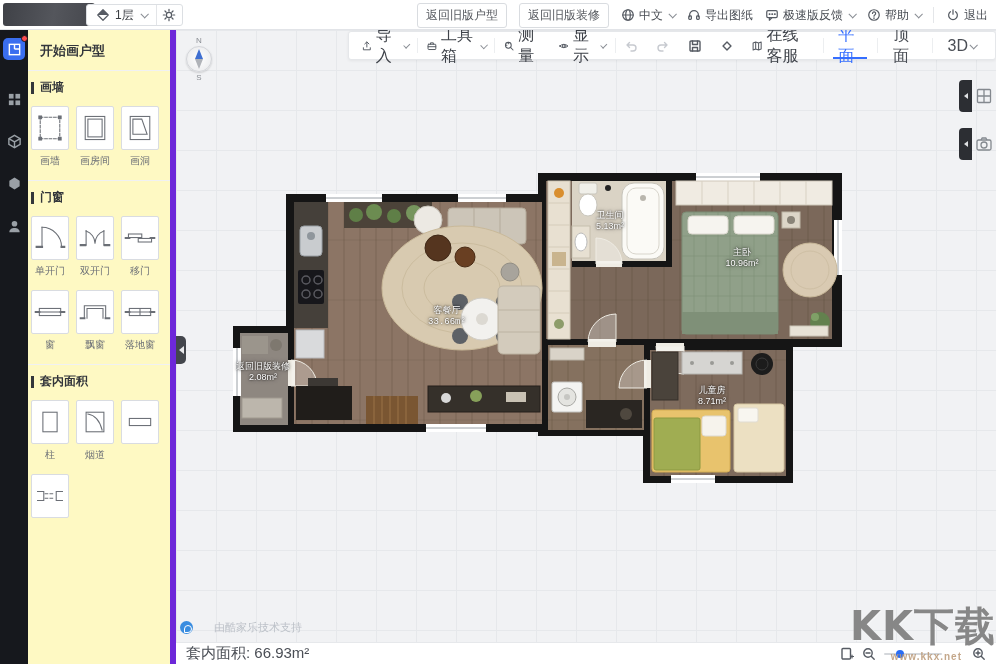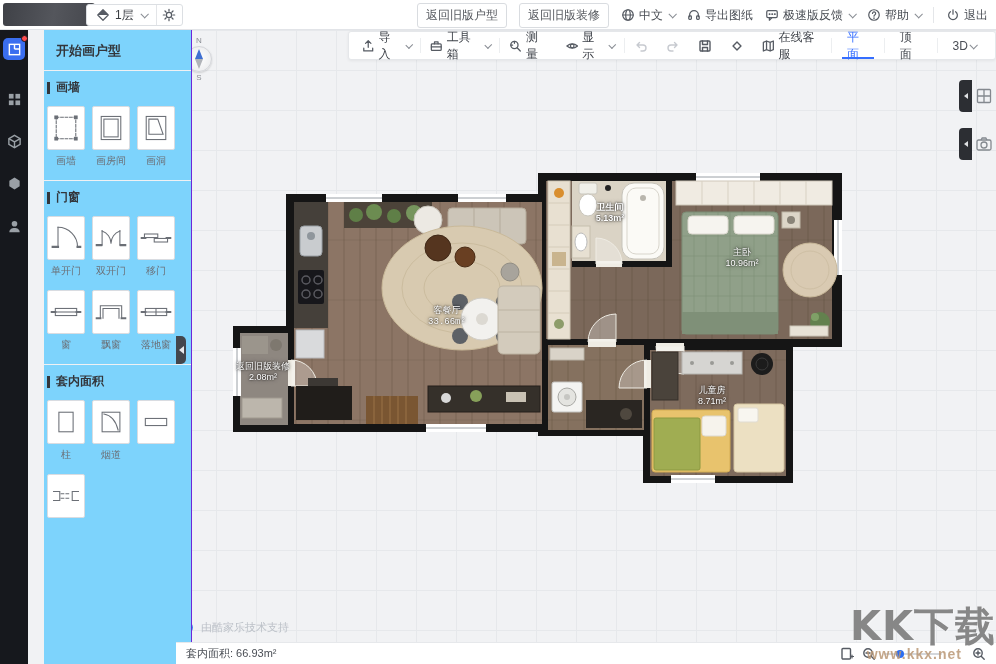--- a/index.html
+++ b/index.html
@@ -23,41 +23,41 @@
 
   
   .strip { position:absolute; top:30px; left:0; width:28px; bottom:0; background:#16181d; z-index:25; }
   .strip-item { position:absolute; left:3px; width:22px; height:22px; display:flex; align-items:center; justify-content:center; cursor:pointer; }
   .strip-item.active { background:#3a6ef0; border-radius:5px; }
   .badge { position:absolute; top:-3px; right:-3px; width:7px; height:7px; background:#ff4d4f; border-radius:50%; border:1px solid #16181d; }
   .sic { width:15px; height:15px; stroke:#9aa0a6; fill:none; stroke-width:1.5; }
   .sic.fill { fill:#9aa0a6; stroke:none; }
 
   
-  .panel { position:absolute; top:30px; left:28px; width:148px; bottom:0; background:#7dd3fc; border-right:1px solid #6d28d9; z-index:20;margin-left:16px; }
+  .panel { position:absolute; top:30px; left:28px; width:148px; bottom:0; background:#fef9c3; border-right:6px solid #6d28d9; z-index:20; }
   .panel-title { font-size:13px; font-weight:bold; color:#33363b; padding:12px 12px 10px; }
   .sec { padding:8px 3px 12px; border-top:1px solid #f0f1f3; }
   .sec-title { display:flex; align-items:center; gap:6px; font-size:12px; color:#33363b; font-weight:bold; margin-bottom:10px; }
   .sec-bar { width:3px; height:12px; background:#33363b; }
   .tiles { display:flex; flex-wrap:wrap; column-gap:7px; row-gap:12px; }
   .tile { width:38px; cursor:pointer; }
   .tile-box { width:38px; height:44px; border:1px solid #d9dce1; border-radius:2px; background:#fff; display:flex; align-items:center; justify-content:center; }
   .tile-box svg { width:32px; height:36px; stroke:#6b6f76; fill:none; stroke-width:1.2; stroke-linecap:square; }
   .tile-label { font-size:10px; color:#6b6f76; text-align:center; margin-top:4px; white-space:nowrap; }
   .panel-collapse { position:absolute; left:176px; top:336px; width:10px; height:28px; background:#43464c; border-radius:0 5px 5px 0; z-index:26; display:flex; align-items:center; justify-content:center; cursor:pointer; }
   .panel-collapse::after { content:''; width:0; height:0; border-top:4px solid transparent; border-bottom:4px solid transparent; border-right:5px solid #e8e9eb; }
 
   
   .canvas { position:absolute; top:30px; left:176px; width:820px; height:612px; background:#f1f2f4;
     background-image:linear-gradient(#e6e8eb 1px, transparent 1px),linear-gradient(90deg,#e6e8eb 1px, transparent 1px);
     background-size:40px 40px; overflow:hidden; }
   .plan-svg { position:absolute; left:0; top:0; }
 
   
-  .toolbar { position:absolute; left:172px; top:1px; height:29px; display:flex; align-items:center; background:#fff; border:1px solid #e5e7ea; border-radius:3px; box-shadow:0 1px 3px rgba(0,0,0,.06); padding:0 4px; font-size:12px; color:#3f434a; z-index:10; }
+  .toolbar { position:absolute; left:172px; top:1px; height:29px; display:flex; align-items:center; background:#fff; border:1px solid #e5e7ea; border-radius:3px; box-shadow:0 1px 3px rgba(0,0,0,.06); padding:0 4px; font-size:16px; color:#3f434a; z-index:10; }
   .tool { display:flex; align-items:center; gap:4px; padding:0 9px; height:100%; cursor:pointer; }
   .tool.dis { color:#c7cad0; cursor:default; }
   .tool-sep { width:1px; height:15px; background:#eceef0; }
   .vtab { position:relative; height:100%; display:flex; align-items:center; padding:0 15px; cursor:pointer; color:#4a4e55; }
   .vtab.active { color:#356eff;justify-content:flex-end; }
   .vtab.active::after { content:''; position:absolute; left:10px; right:10px; bottom:0; height:2px; background:#356eff; }
 
   
   .compass { position:absolute; left:8px; top:6px; width:30px; text-align:center; z-index:5; }
   .compass .cn { font-size:8px; color:#8a8e94; line-height:9px; }
@@ -68,35 +68,35 @@
   
   .room-label { position:absolute; width:80px; text-align:center; font-size:9px; line-height:11px; color:#fff; text-shadow:0 0 2px rgba(0,0,0,.9),0 0 4px rgba(0,0,0,.5); z-index:6; pointer-events:none; }
 
   
   .side-tab { position:absolute; width:13px; height:32px; background:#2c2e33; border-radius:4px 0 0 4px; display:flex; align-items:center; justify-content:center; cursor:pointer; z-index:8; }
   .side-tab::after { content:''; width:0; height:0; border-top:3.5px solid transparent; border-bottom:3.5px solid transparent; border-right:4.5px solid #dfe1e4; }
   .side-icon { position:absolute; width:18px; height:18px; z-index:8; cursor:pointer; }
   .side-icon svg { width:18px; height:18px; stroke:#84898f; fill:none; stroke-width:1.3; }
 
   
-  .powered { position:absolute; left:4px; top:590px; display:flex; align-items:center; gap:8px; z-index:6; }
+  .powered { position:absolute; left:4px; top:590px; display:flex; align-items:center; gap:21px; z-index:6; }
   .powered-dot { width:13px; height:13px; border-radius:50%; background:#3a8de0; position:relative; }
   .powered-dot::after { content:''; position:absolute; left:3.5px; top:3.5px; width:6px; height:6px; border:1.4px solid #fff; border-radius:50% 50% 50% 0; }
   .powered-text { font-size:11px; color:#bcc1c8; }
 
   
-  .statusbar { position:absolute; left:176px; right:0; bottom:0; height:22px; background:#fff; border-top:1px solid #e6e8eb; display:flex; align-items:center; font-size:11px; color:#4a4e55; padding:0 10px; z-index:30; }
+  .statusbar { position:absolute; left:176px; right:0; bottom:0; height:22px; background:#fff; border-top:1px solid #e6e8eb; display:flex; align-items:center; font-size:15px; color:#4a4e55; padding:0 10px; z-index:30; }
   .zoom-ctrls { margin-left:auto; display:flex; align-items:center; gap:8px; }
   .slider { width:58px; height:2px; background:#d4d7db; border-radius:1px; position:relative; cursor:pointer; }
   .slider-dot { position:absolute; left:12px; top:-3px; width:8px; height:8px; border-radius:50%; background:#2a6df4; }
   .zoom-gap { width:14px; }
 
   
   .wm-big { position:absolute; right:0px; bottom:10px; font-size:40px; font-weight:900; letter-spacing:1px; color:rgba(118,118,118,.88); text-shadow:0 0 1px rgba(255,255,255,.7),1px 1px 0 rgba(255,255,255,.4); z-index:40; pointer-events:none; font-family:"DejaVu Sans",sans-serif; }
-  .wm-url { position:absolute; right:34px; bottom:2px; font-size:14px; font-weight:bold; color:rgba(186,152,117,.85); letter-spacing:1px; z-index:41; pointer-events:none; }
+  .wm-url { position:absolute; right:34px; bottom:2px; font-size:10px; font-weight:bold; color:rgba(186,152,117,.85); letter-spacing:1px; z-index:41; pointer-events:none; }
 </style>
 </head>
 <body>
 
 <div class="topbar">
   <div class="logo-blob"></div>
 
   <div class="floor-group">
     <div class="floor-btn">
       <svg class="ic" viewBox="0 0 16 16">
@@ -538,21 +538,21 @@
   </svg>
 
   <div class="room-label" style="left:231px; top:276px;font-family:Liberation Mono, monospace;">
     <div>客餐厅</div>
       <div>33.66m²</div>
   </div>
   <div class="room-label" style="left:526px; top:217px;">
     <div>主卧</div>
       <div>10.96m²</div>
   </div>
-  <div class="room-label" style="left:394px; top:172px;font-weight:bold;">
+  <div class="room-label" style="left:394px; top:180px;">
     <div>卫生间</div>
       <div>5.13m²</div>
   </div>
   <div class="room-label" style="left:47px; top:331px;">
     <div>返回旧版装修</div>
       <div>2.08m²</div>
   </div>
   <div class="room-label" style="left:496px; top:355px;">
     <div>儿童房</div>
       <div>8.71m²</div>

